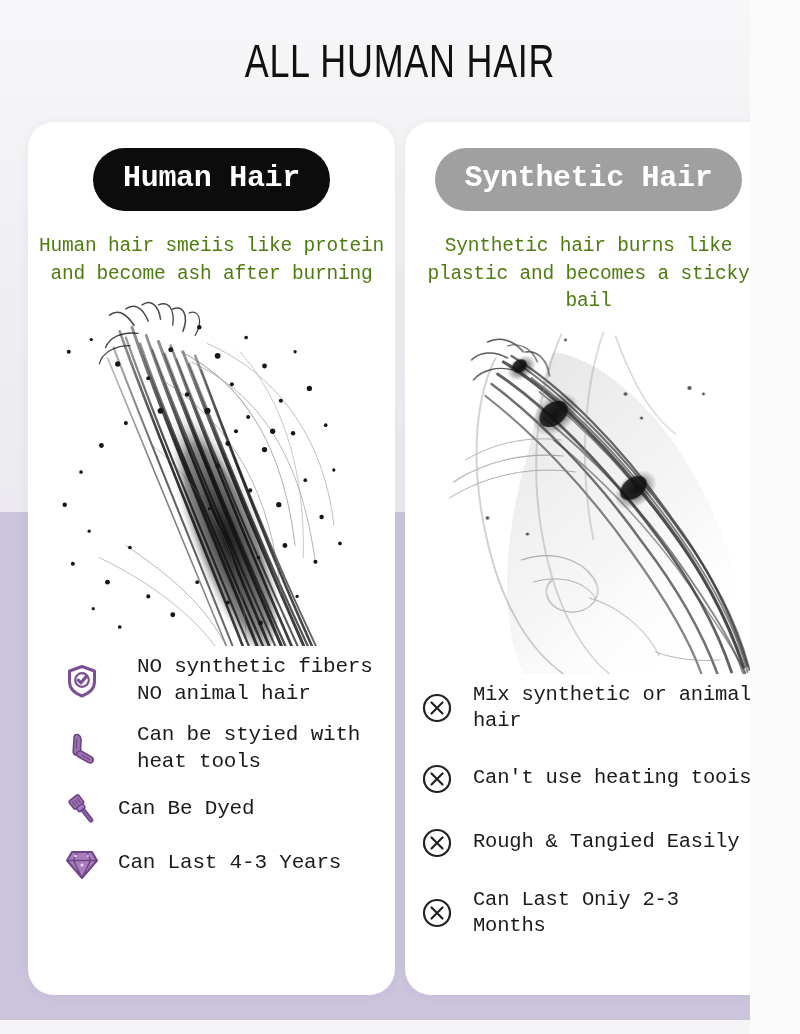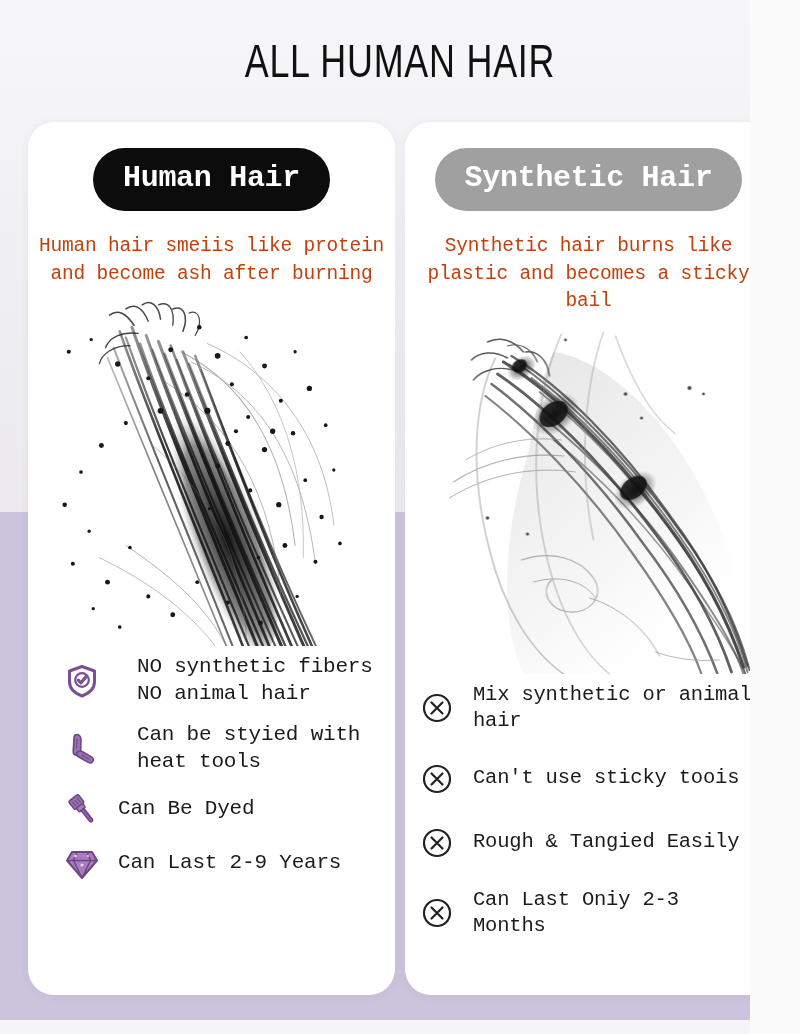--- a/index.html
+++ b/index.html
@@ -80,21 +80,21 @@
     line-height: 1;
     padding: 15px 30px 18px 30px;
     white-space: nowrap;
   }
   .pill-dark { background: #0c0c0c; }
   .pill-gray { background: #a0a0a0; }
 
   
   .desc {
     text-align: center;
-    color: #c2410c;
+    color: #4d7c0f;
     font-size: 19.5px;
     line-height: 1.42;
     padding: 22px 10px 0 10px;
     letter-spacing: -0.2px;
   }
 
   
   .photo {
     position: relative;
     height: 352px;
@@ -339,21 +339,21 @@
             <svg width="36" height="36" viewBox="0 0 36 36">
               <path d="M8 6 H28 L33 14.5 L18 32 L3 14.5 Z" fill="#a87cbd" stroke="#6e4587" stroke-width="2" stroke-linejoin="round"></path>
               <path d="M3 14.5 H33" stroke="#6e4587" stroke-width="1.7"></path>
               <path d="M13 6 L9.5 14.5 L18 32" fill="none" stroke="#6e4587" stroke-width="1.5"></path>
               <path d="M23 6 L26.5 14.5 L18 32" fill="none" stroke="#6e4587" stroke-width="1.5"></path>
               <circle cx="11.5" cy="10" r="1.3" fill="#f0e6f5" opacity="0.9"></circle>
               <circle cx="24" cy="10" r="1.1" fill="#f0e6f5" opacity="0.85"></circle>
               <circle cx="18" cy="19" r="1.6" fill="#f0e6f5" opacity="0.85"></circle>
             </svg>
           </span>
-          <span class="row-text">Can Last 2-9 Years</span>
+          <span class="row-text">Can Last 4-3 Years</span>
         </div>
 
       </div>
     </div>
 
     <div class="card">
 
       <div class="pill-wrap">
         <div class="pill pill-gray">Synthetic Hair</div>
       </div>
@@ -447,21 +447,21 @@
           <span class="row-text">Mix synthetic or animal hair</span>
         </div>
 
         <div class="row">
           <span class="ico">
             <svg width="32" height="32" viewBox="0 0 32 32">
               <circle cx="16" cy="16" r="13" fill="none" stroke="#222222" stroke-width="2.2"></circle>
               <path d="M10.5 10.5 L21.5 21.5 M21.5 10.5 L10.5 21.5" stroke="#222222" stroke-width="2.2" stroke-linecap="round"></path>
             </svg>
           </span>
-          <span class="row-text">Can't use sticky toois</span>
+          <span class="row-text">Can't use heating toois</span>
         </div>
 
 
         <div class="row">
           <span class="ico">
             <svg width="32" height="32" viewBox="0 0 32 32">
               <circle cx="16" cy="16" r="13" fill="none" stroke="#222222" stroke-width="2.2"></circle>
               <path d="M10.5 10.5 L21.5 21.5 M21.5 10.5 L10.5 21.5" stroke="#222222" stroke-width="2.2" stroke-linecap="round"></path>
             </svg>
           </span>

